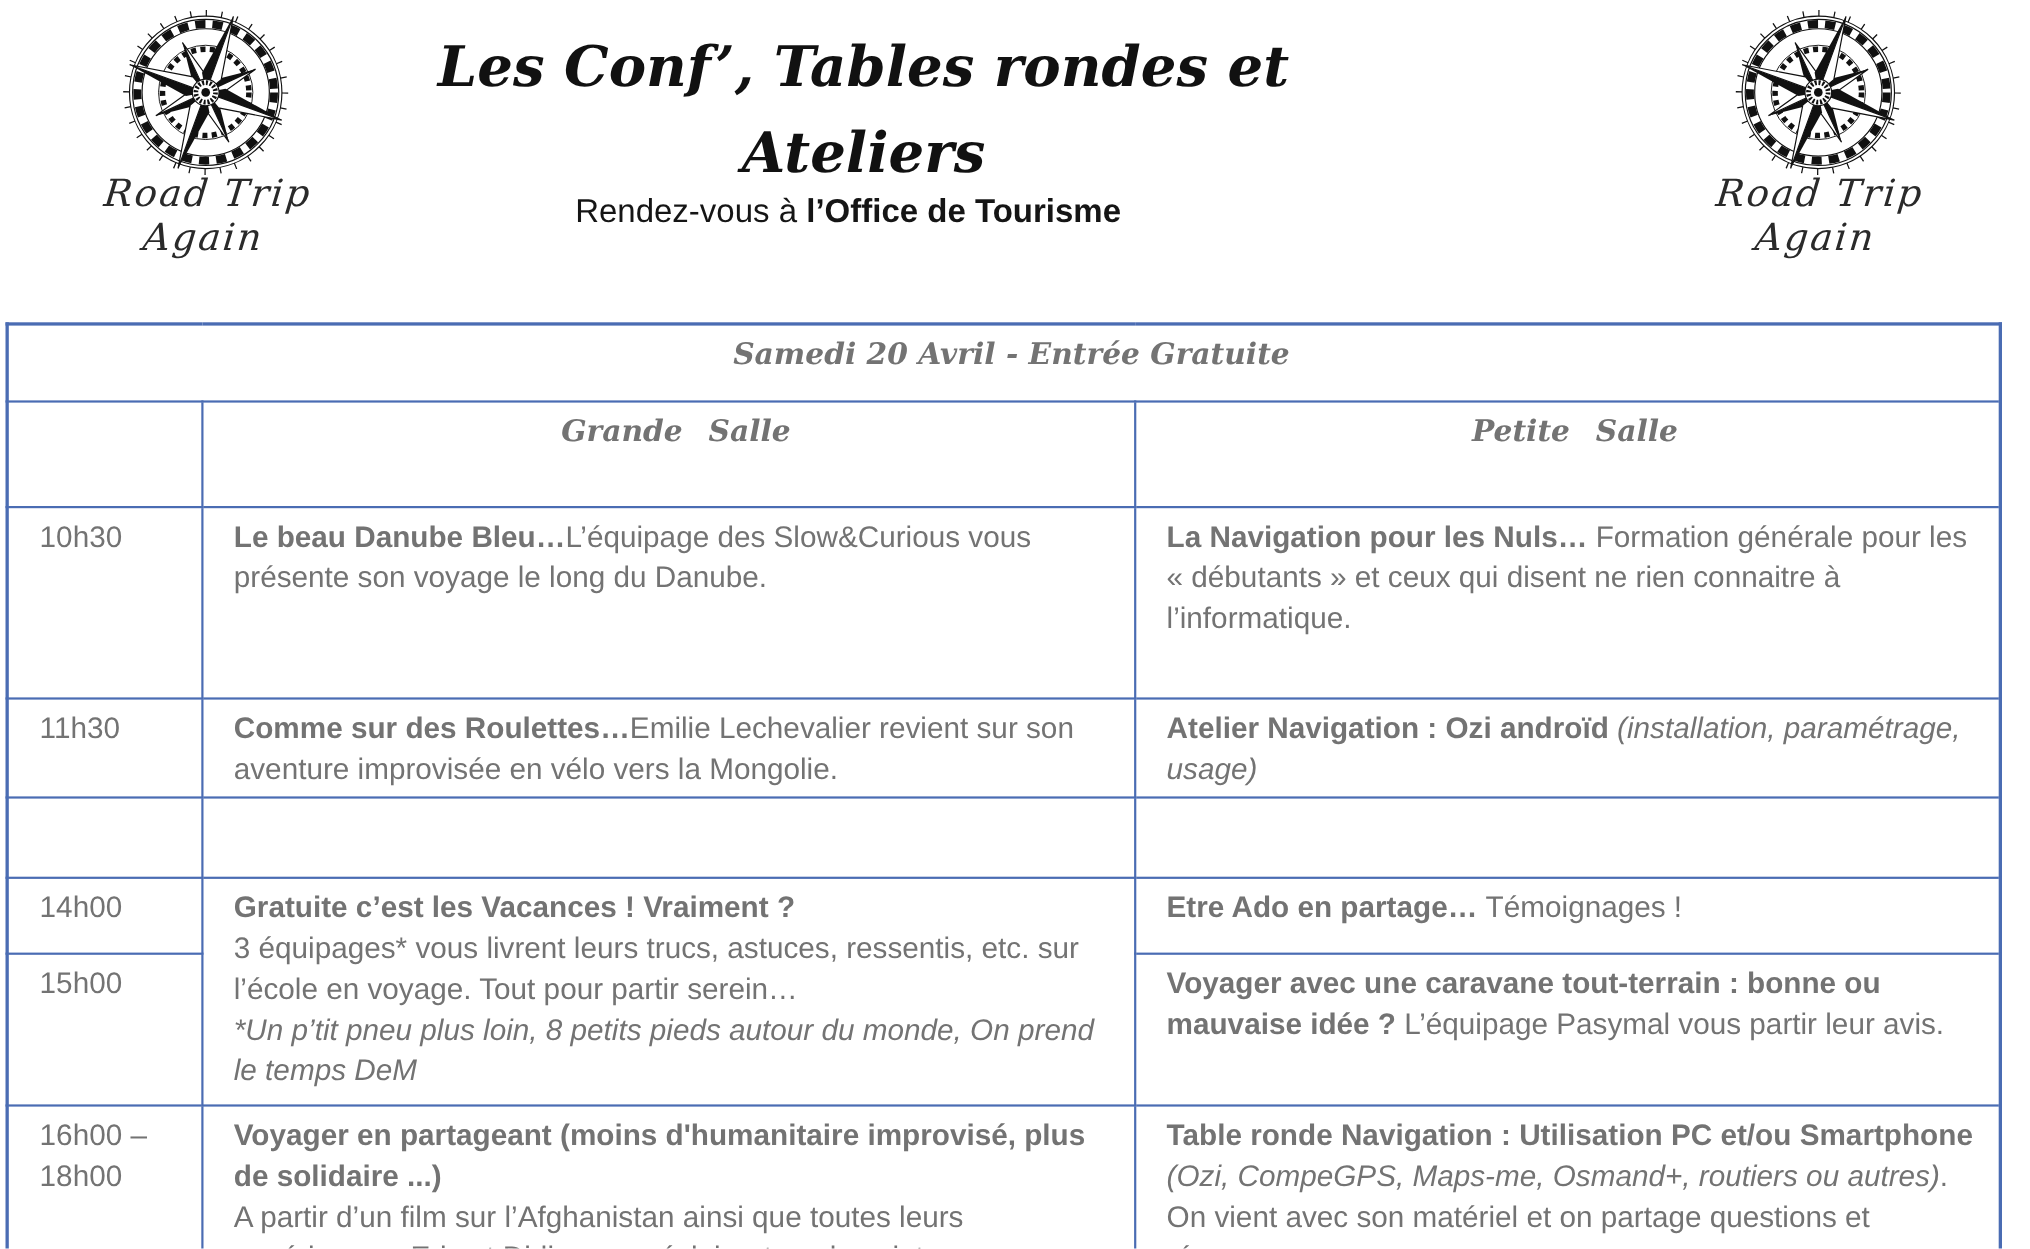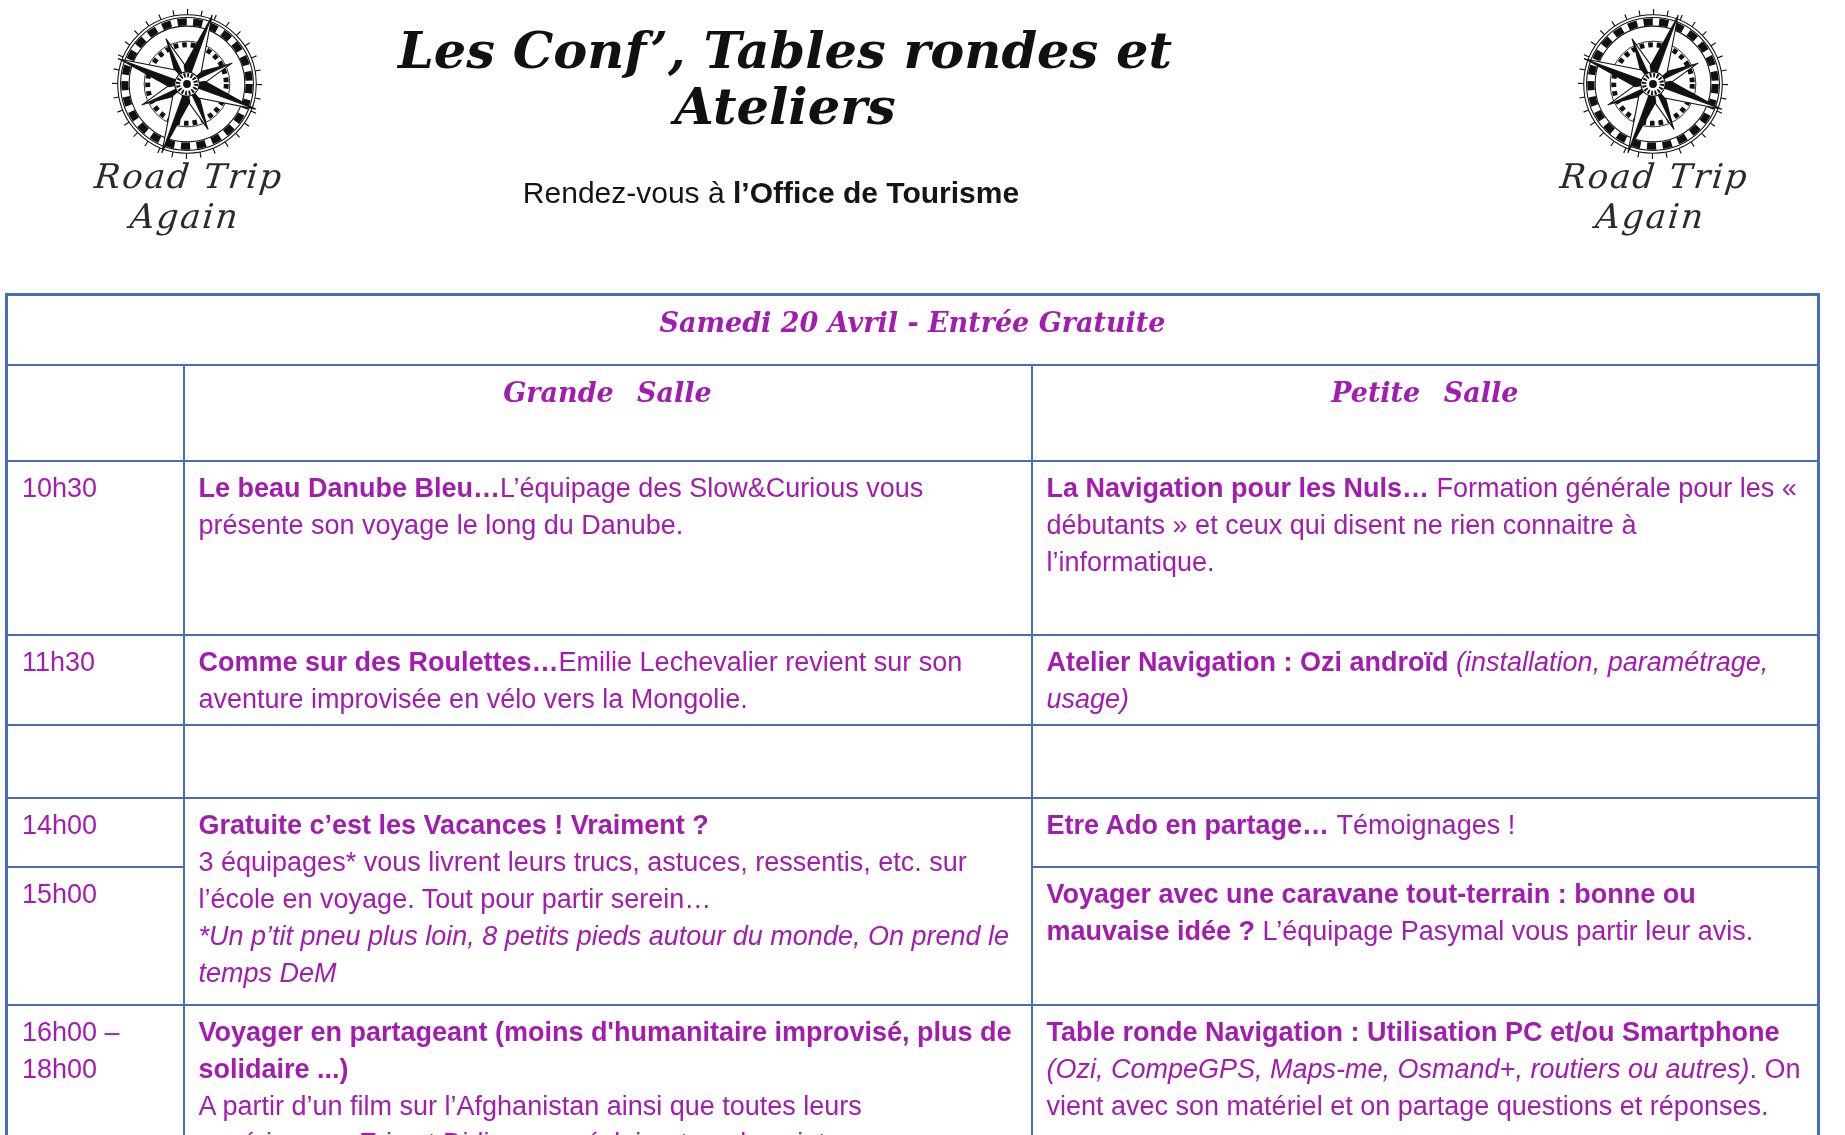--- a/index.html
+++ b/index.html
@@ -12,37 +12,37 @@
   .logo-left{left:58px;width:258px;}
   .logo-right{left:1500px;width:305px;}
   .logo-block svg{display:block;margin:4px auto 0 auto;}
   .logo-caption{
     font-family:"DejaVu Serif",serif;font-style:italic;font-size:34px;
     letter-spacing:2px;color:#2a2a2a;margin-top:-8px;transform:skewX(-6deg);
   }
   .title-block{position:absolute;left:330px;top:22px;width:910px;text-align:center;}
   .title-line{
     font-family:"DejaVu Serif",serif;font-style:italic;font-weight:600;
-    font-size:51px;line-height:56px;color:#111;
+    font-size:51px;line-height:78px;color:#111;
   }
   .subtitle{
     position:absolute;left:316px;top:176px;width:910px;text-align:center;
     font-size:30px;color:#151515;
   }
   .subtitle .b{font-weight:bold;}
   
   table.schedule{
     position:absolute;left:5px;top:293px;width:1812px;
     border-collapse:collapse;table-layout:fixed;
     border:3px solid #4a6cb3;
   }
   table.schedule td{
     border:2px solid #4a6cb3;vertical-align:top;
-    padding:8px 14px 6px 14px;background:#ffffff;
-    font-size:27px;line-height:37px;color:#a21caf;
+    padding:8px 14px 6px 28px;background:#ffffff;
+    font-size:27px;line-height:37px;color:#737373;
   }
   td.blue{background:#dce6f2;}
   td.timecell{
     font-size:30px;line-height:40px;padding-top:12px;padding-left:16px;
     white-space:pre-line;color:#141414;
   }
   td.dayheader{
     text-align:center;font-family:"DejaVu Serif",serif;font-style:italic;
     font-weight:600;font-size:40px;line-height:48px;padding-top:12px;color:#111;
   }

